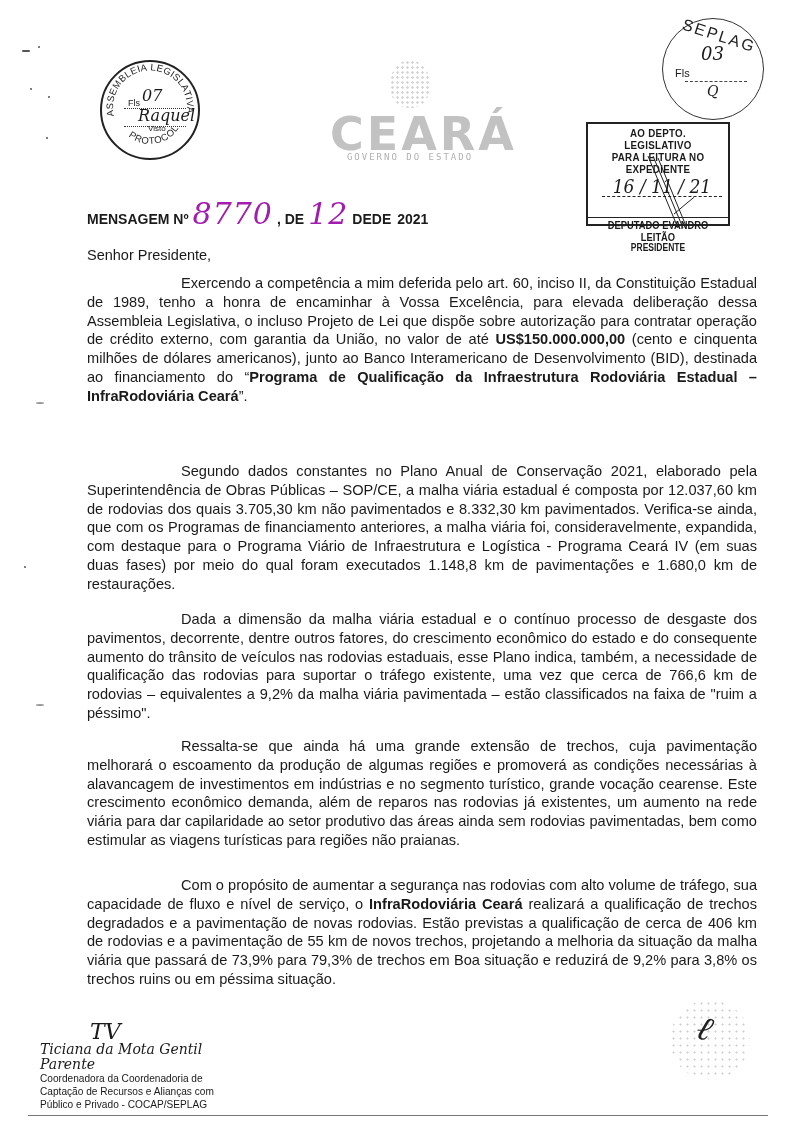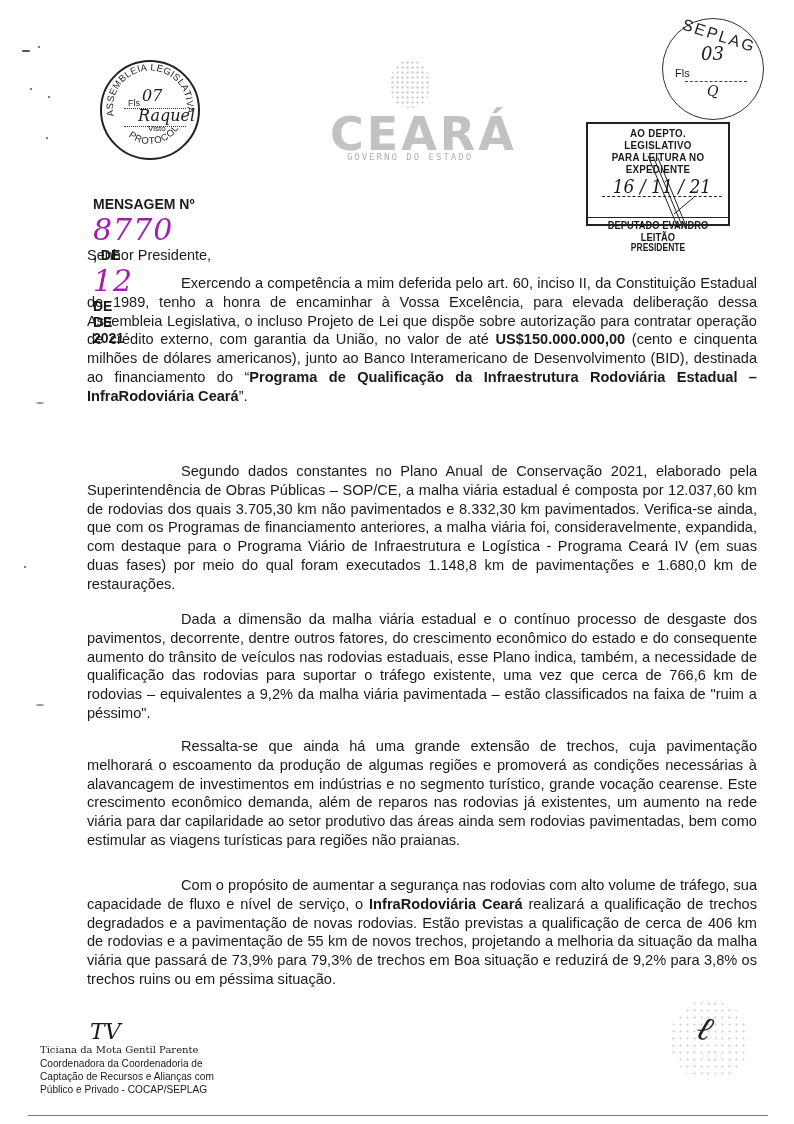--- a/index.html
+++ b/index.html
@@ -35,39 +35,39 @@
   .box-stamp .l2 { font-size: 11.5px; transform: scaleX(0.85); letter-spacing: 0.3px; }
   .box-stamp .date { font-family: "DejaVu Serif", serif; font-style: italic; font-weight: normal; font-size: 19px; margin-top: 1px; border-bottom: 1.5px dashed #222; width: 120px; margin-left: 14px; line-height: 20px; }
   .box-stamp .sigline { border-top: 1.5px solid #222; width: 140px; margin: 20px auto 0; }
   .box-stamp .l3 { font-size: 11px; transform: scaleX(0.85); margin-top: 1px; }
   .box-stamp .l4 { font-size: 10px; transform: scaleX(0.85); line-height: 10px; }
 
   
   .speck { position: absolute; background: #555; border-radius: 50%; }
 
   
-  .msg-line { left: 87px; top: 196px; font-size: 14px; font-weight: bold; display: flex; align-items: baseline; white-space: nowrap; flex-direction: column; }
+  .msg-line { left: 87px; top: 196px; font-size: 14px; font-weight: bold; display: flex; align-items: baseline; white-space: nowrap; }
   .hand { font-family: "DejaVu Serif", serif; font-style: italic; font-weight: normal; font-size: 30px; margin: 0 4px; letter-spacing: 1px; color: #a21caf; }
   .hand.small { font-size: 26px; }
 
   .salut { left: 87px; top: 247px; font-size: 14.5px; }
 
   
   .body-text { left: 87px; width: 670px; font-family: "Liberation Sans", sans-serif; font-size: 14.6px; line-height: 18.8px; text-align: justify; font-stretch: condensed; }
   .body-text p { margin: 0; text-indent: 94px; text-align: justify; }
   .p1 { top: 274px; }
   .p2 { top: 462px; }
   .p3 { top: 610px; }
   .p4 { top: 737px; }
   .p5 { top: 876px; }
 
   
   .sig-block { left: 40px; top: 1022px; width: 220px; }
   .sig-mark { font-family: "DejaVu Serif", serif; font-style: italic; font-size: 22px; margin-left: 50px; line-height: 20px; }
-  .sig-name { font-family: "DejaVu Serif", serif; font-size: 10px; line-height: 15px; }
+  .sig-name { font-family: "DejaVu Serif", serif; font-style: italic; font-size: 14px; line-height: 15px; }
   .sig-role { font-family: "Liberation Sans", sans-serif; font-size: 11px; line-height: 13px; transform: scaleX(0.92); transform-origin: left; }
 
   .rubric { left: 670px; top: 1000px; width: 80px; height: 80px; border-radius: 50%; background: radial-gradient(circle, #cfcfcf 0.8px, transparent 1.3px) 0 0/7px 7px; }
   .rubric-mark { left: 698px; top: 1008px; font-family: "DejaVu Serif", serif; font-style: italic; font-size: 34px; transform: rotate(20deg); color: #222; }
 
   .footer-rule { left: 28px; top: 1115px; width: 740px; border-top: 1.5px solid #777; }
 </style>
 </head>
 <body>
 

